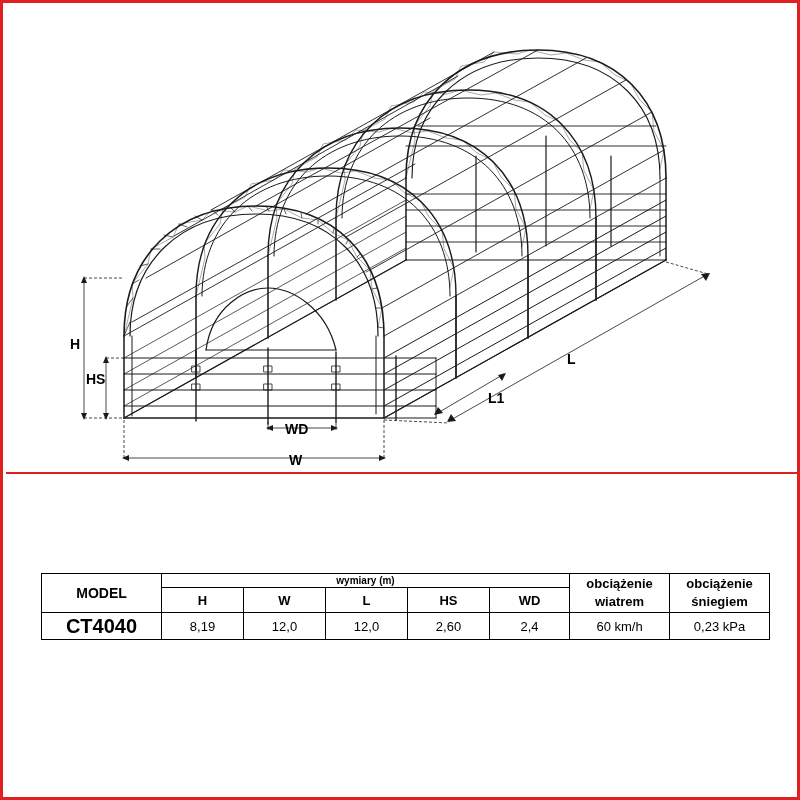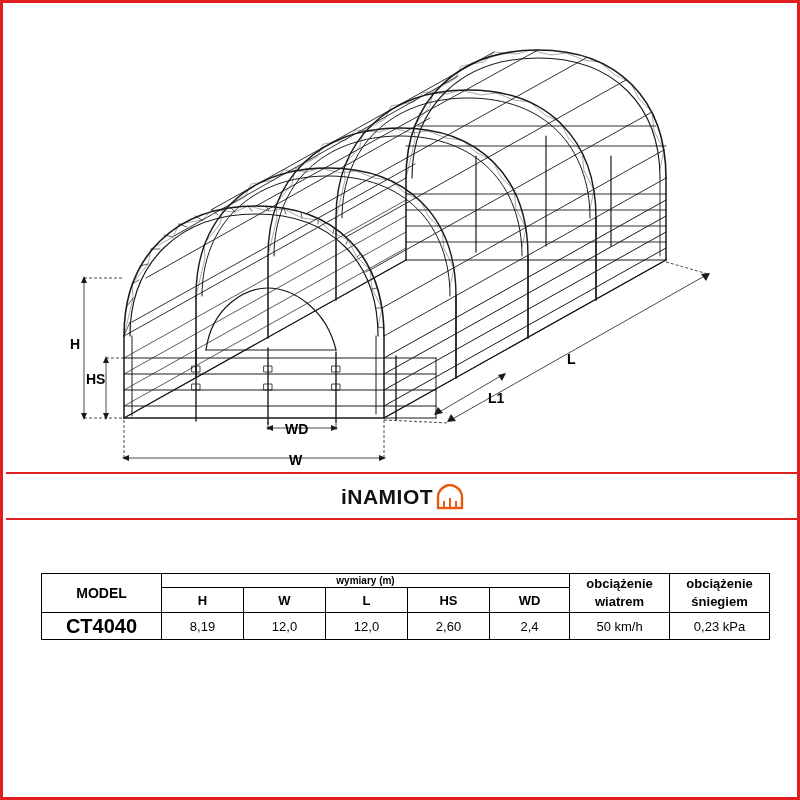--- a/index.html
+++ b/index.html
@@ -285,29 +285,20 @@
         <text x="64" y="343">H</text>
         <text x="80" y="378">HS</text>
         <text x="279" y="428">WD</text>
         <text x="283" y="459">W</text>
         <text x="561" y="358">L</text>
         <text x="482" y="397">L1</text>
       </g>
     </svg>
   </div>
 
-  <div class="logo-band">
-    <div class="logo-wrap">
-      <span class="logo-text">iNAMIOT</span>
-      <svg class="logo-mark" width="30" height="26" viewBox="0 0 30 26">
-        <path d="M3,24 L3,13 C3,5 11,1 15,1 C19,1 27,5 27,13 L27,24 Z" fill="none" stroke="#e85a12" stroke-width="2.4" stroke-linejoin="round"></path>
-        <path d="M15,24 L15,14 M9,24 L9,17 M21,24 L21,17" fill="none" stroke="#e85a12" stroke-width="2"></path>
-      </svg>
-    </div>
-  </div>
 
   <div class="table-zone">
     <table class="spec">
       <colgroup>
         <col style="width:120px">
         <col style="width:82px">
         <col style="width:82px">
         <col style="width:82px">
         <col style="width:82px">
         <col style="width:80px">
@@ -334,20 +325,20 @@
           <td class="sub-head">HS</td>
           <td class="sub-head">WD</td>
         </tr>
         <tr>
           <td class="model-val">CT4040</td>
           <td class="val">8,19</td>
           <td class="val">12,0</td>
           <td class="val">12,0</td>
           <td class="val">2,60</td>
           <td class="val">2,4</td>
-          <td class="load-val">50 km/h</td>
+          <td class="load-val">60 km/h</td>
           <td class="load-val">0,23 kPa</td>
         </tr>
       </tbody>
     </table>
   </div>
 
 </div>
 
 </body></html>

